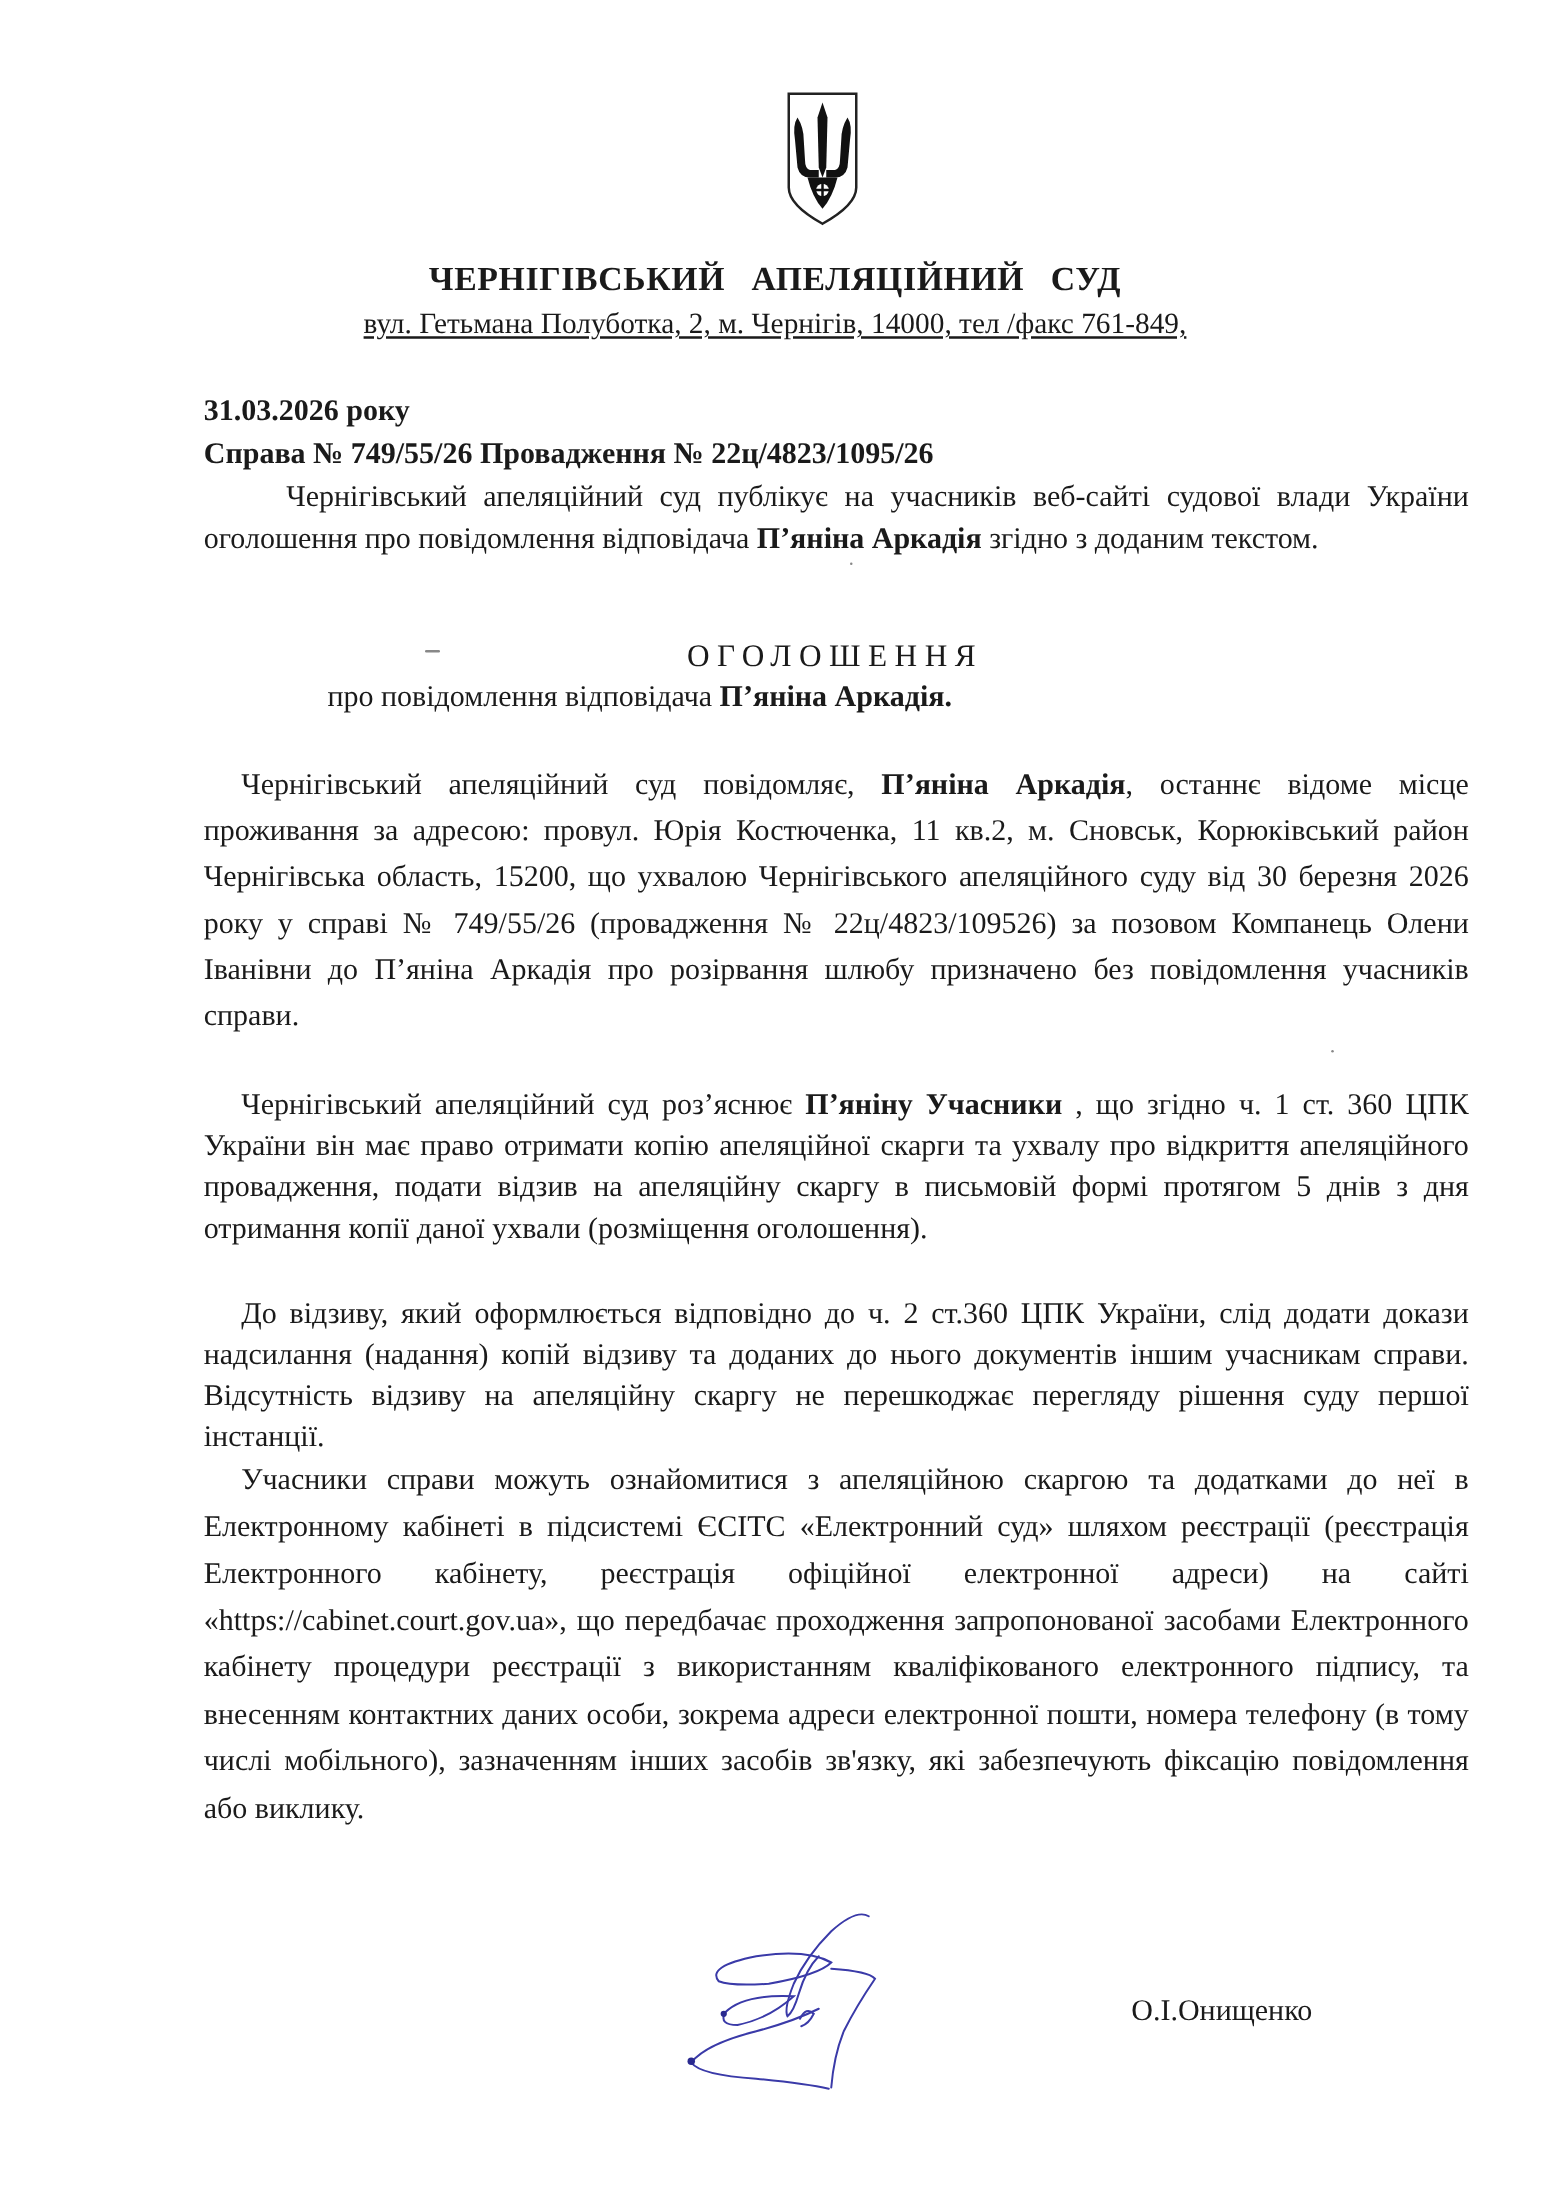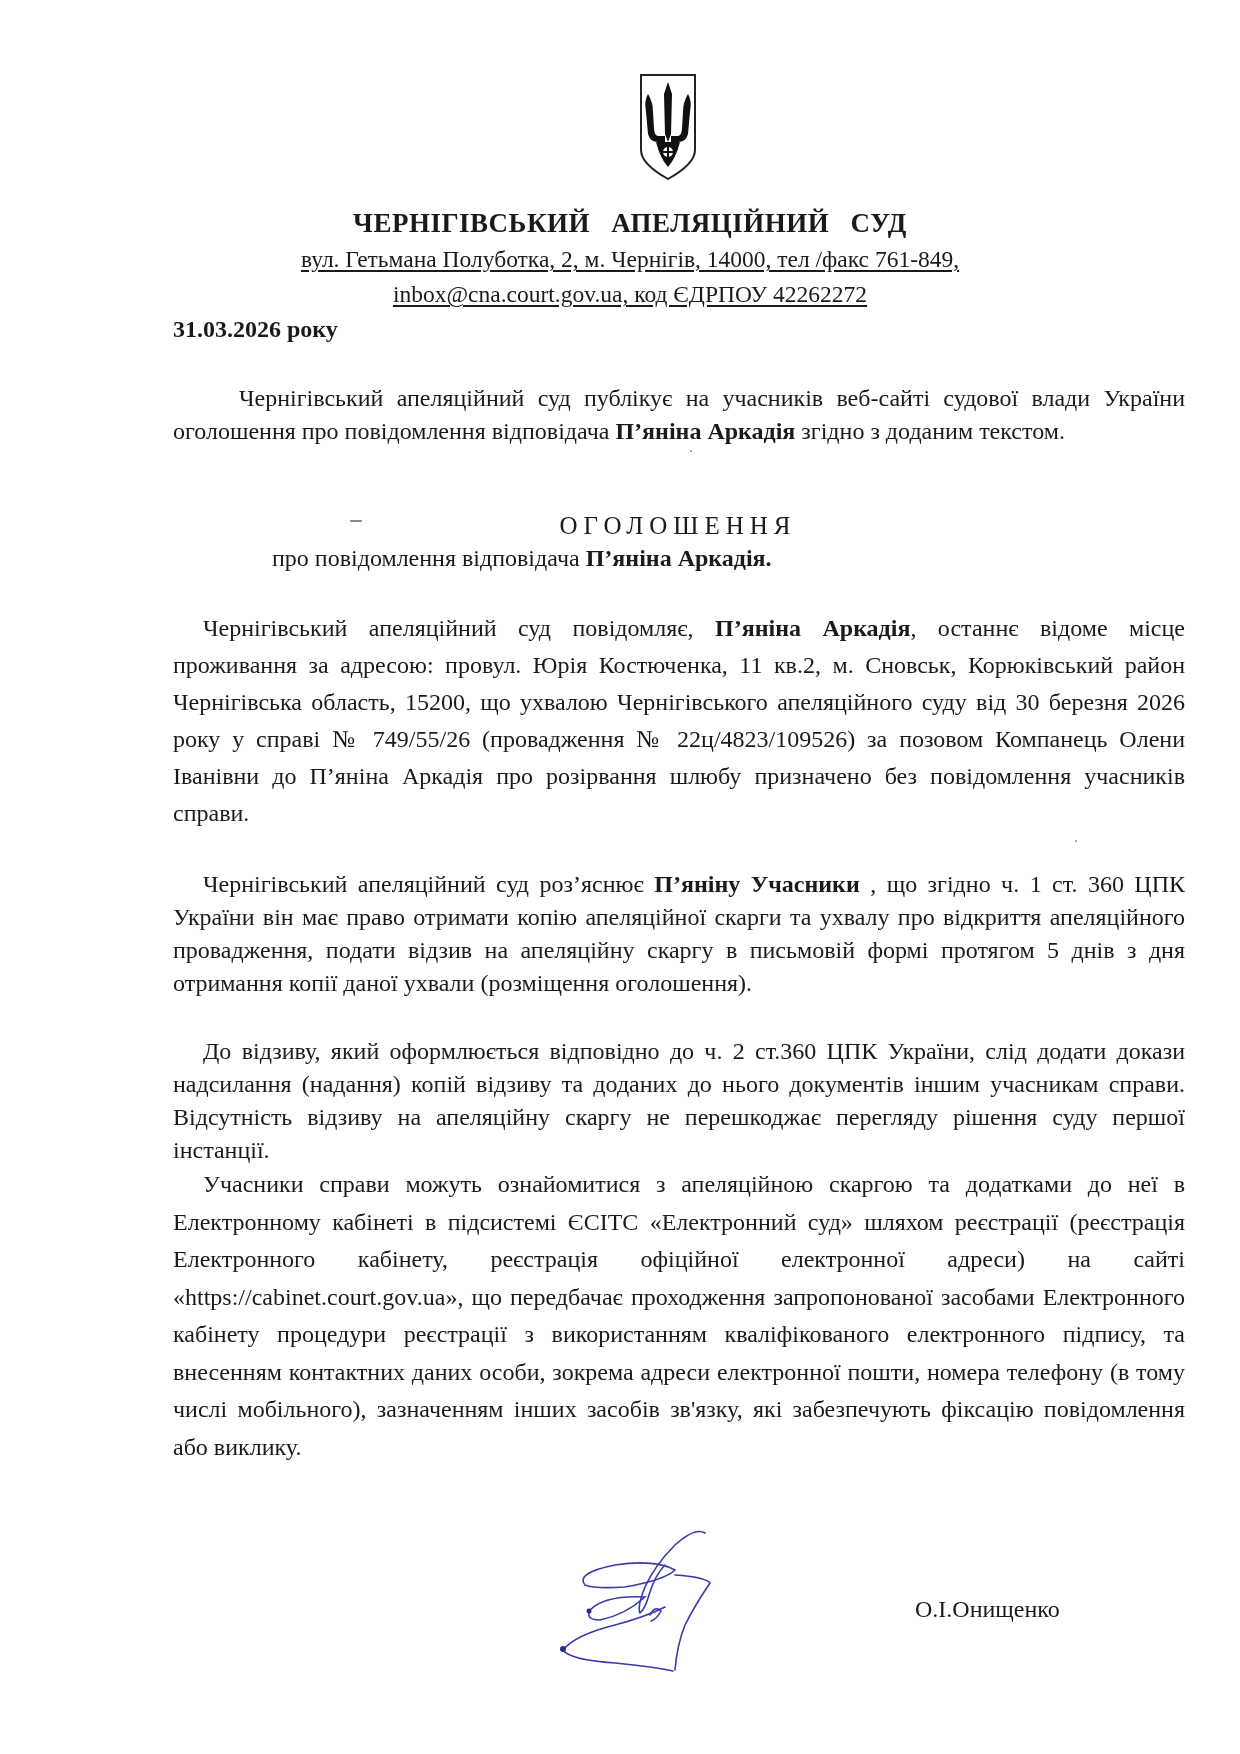--- a/index.html
+++ b/index.html
@@ -1,18 +1,18 @@
 <!DOCTYPE html>
 <html><head>
 <meta charset="utf-8">
 <style>
   html, body { margin: 0; padding: 0; background: #ffffff; }
   body { width: 1240px; height: 1754px; position: relative; overflow: hidden;
          font-family: "Liberation Serif", "DejaVu Serif", serif; color: #1a1a1a; }
-  .page { position: absolute; left: 10px; top: 0; width: 1104px; height: 1754px; }
+  .page { position: absolute; left: 0; top: 0; width: 1104px; height: 1754px; }
 
   .emblem { position: absolute; left: 628px; top: 72px; width: 60px; height: 110px; }
 
   .court-name { position: absolute; left: 0; width: 1240px; top: 208px; text-align: center;
                 font-weight: bold; font-size: 27px; letter-spacing: 0.5px; word-spacing: 14px; }
   .addr-line { position: absolute; left: 0; width: 1240px; text-align: center; font-size: 23.5px;
                text-decoration: underline; text-underline-offset: 3px; }
   .addr1 { top: 246px; }
   .addr2 { top: 281px; }
 
@@ -51,23 +51,23 @@
     <path d="M30 10 L34 22 L33 62 L30 70 L27 62 L26 22 Z" fill="#111"></path>
     <path d="M10 22 Q6 28 8 40 L10 62 Q12 70 20 70 L27 70 L27 64 L20 64 Q16 63 16 56 L15 40 Q15 30 10 22 Z" fill="#111"></path>
     <path d="M50 22 Q54 28 52 40 L50 62 Q48 70 40 70 L33 70 L33 64 L40 64 Q44 63 44 56 L45 40 Q45 30 50 22 Z" fill="#111"></path>
     <path d="M18 70 Q22 86 30 95 Q38 86 42 70 Z" fill="#111"></path>
     <circle cx="30" cy="80" r="5" fill="#fff"></circle>
     <path d="M30 74 V88 M24 80 H36" stroke="#111" stroke-width="2"></path>
   </svg>
 
   <div class="court-name">ЧЕРНІГІВСЬКИЙ  АПЕЛЯЦІЙНИЙ  СУД</div>
   <div class="addr-line addr1">вул. Гетьмана Полуботка, 2, м. Чернігів, 14000, тел /факс 761-849,</div>
-  <div class="addr-line addr2">inbox@cna.court.gov.ua, код ЄДРПОУ 42262272</div>
 
   <div class="date">31.03.2026 року</div>
+  <div class="case">Справа № 749/55/26 Провадження № 22ц/4823/1095/26</div>
 
   <div class="para intro indent"><span>Чернігівський апеляційний суд публікує на учасників веб-сайті судової влади України  оголошення про повідомлення відповідача </span><b>П’яніна Аркадія</b><span> згідно з доданим текстом.</span></div>
 
   <div class="title">ОГОЛОШЕННЯ</div>
   <div class="subtitle"><span>про повідомлення відповідача </span><b>П’яніна Аркадія.</b></div>
 
   <div class="para p1 small-indent"><span>Чернігівський апеляційний суд повідомляє, </span><b>П’яніна Аркадія</b><span>, останнє відоме місце проживання  за адресою: провул. Юрія Костюченка, 11 кв.2, м. Сновськ, Корюківський район Чернігівська область, 15200, що ухвалою Чернігівського апеляційного суду від 30 березня 2026 року у справі № 749/55/26 (провадження № 22ц/4823/109526) за позовом  Компанець Олени Іванівни до П’яніна Аркадія про розірвання шлюбу призначено без повідомлення учасників справи.</span></div>
 
   <div class="para p2 small-indent"><span>Чернігівський апеляційний суд роз’яснює </span><b>П’яніну Учасники</b><span> , що згідно ч. 1 ст. 360 ЦПК України він має право отримати копію апеляційної скарги та ухвалу про відкриття апеляційного провадження, подати відзив на апеляційну скаргу в письмовій формі протягом 5 днів з дня отримання копії даної ухвали (розміщення оголошення).</span></div>
 

